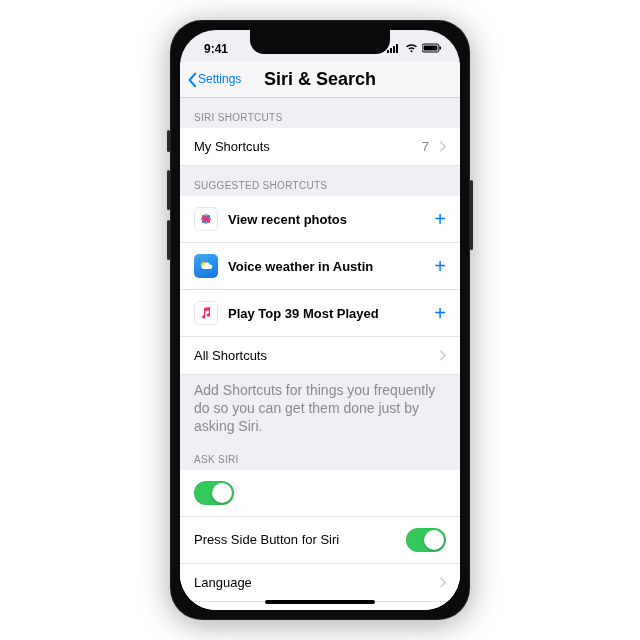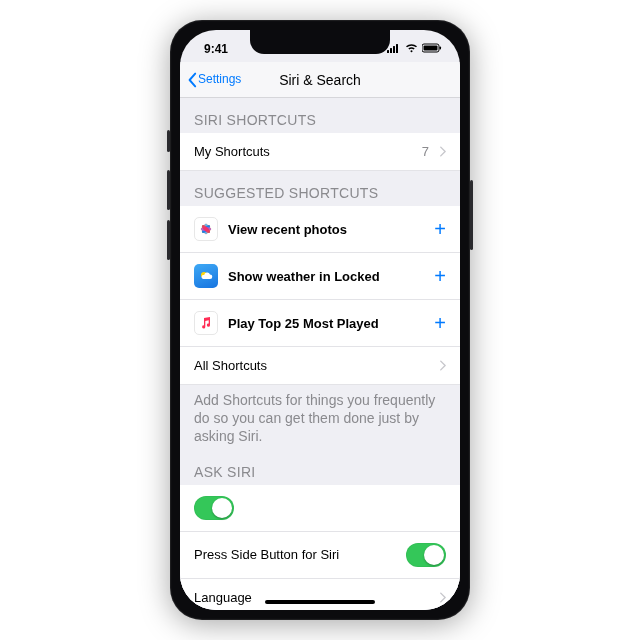--- a/index.html
+++ b/index.html
@@ -62,28 +62,28 @@
     justify-content: center;
   }
   .nav-back {
     position: absolute;
     left: 6px;
     display: flex;
     color: #007aff;
     font-size: 12px;
   }
   .nav-back svg { width: 12px; height: 16px; }
-  .nav-title { font-size: 14px; font-weight: 400; color: #000; }
+  .nav-title { font-size: 18px; font-weight: 700; color: #000; }
   .content {
     height: calc(100% - 68px);
     overflow: hidden;
     background: #efeff4;
   }
   .section-header {
-    font-size: 14px;
+    font-size: 10px;
     letter-spacing: .3px;
     color: #8a8a8e;
     padding: 14px 14px 5px;
     text-transform: uppercase;
   }
   .section-footer {
     font-size: 14px;
     color: #8a8a8e;
     padding: 6px 14px 4px;
     line-height: 1.3;
@@ -217,31 +217,31 @@
         <span class="add-btn">+</span>
       </div>
 
       <div class="row">
         <span class="app-icon weather">
           <svg width="16" height="16" viewBox="0 0 16 16">
               <circle cx="6" cy="7" r="3" fill="#ffd60a"></circle>
               <path d="M5 11h7a2.3 2.3 0 000-4.6 3 3 0 00-5.8.7A2 2 0 005 11z" fill="#fff"></path>
             </svg>
         </span>
-        <span class="label" style="font-weight:600">Show weather in Locked</span>
+        <span class="label" style="font-weight:600">Voice weather in Austin</span>
         <span class="add-btn">+</span>
       </div>
 
       <div class="row">
         <span class="app-icon music">
           <svg width="14" height="14" viewBox="0 0 14 14">
               <path d="M5 2l6-1v8.2a1.6 1.6 0 11-1.3-1.6V4.3L6.3 5v6a1.6 1.6 0 11-1.3-1.6V2z" fill="#ff2d55"></path>
             </svg>
         </span>
-        <span class="label" style="font-weight:600">Play Top 25 Most Played</span>
+        <span class="label" style="font-weight:600">Play Top 39 Most Played</span>
         <span class="add-btn">+</span>
       </div>
 
       <div class="row">
         <span class="label">All Shortcuts</span>
         <span class="chevron">
             <svg viewBox="0 0 8 12">
               <path d="M2 1l5 5-5 5" stroke="#c7c7cc" stroke-width="1.6" fill="none" stroke-linecap="round" stroke-linejoin="round"></path>
             </svg>
           </span>

